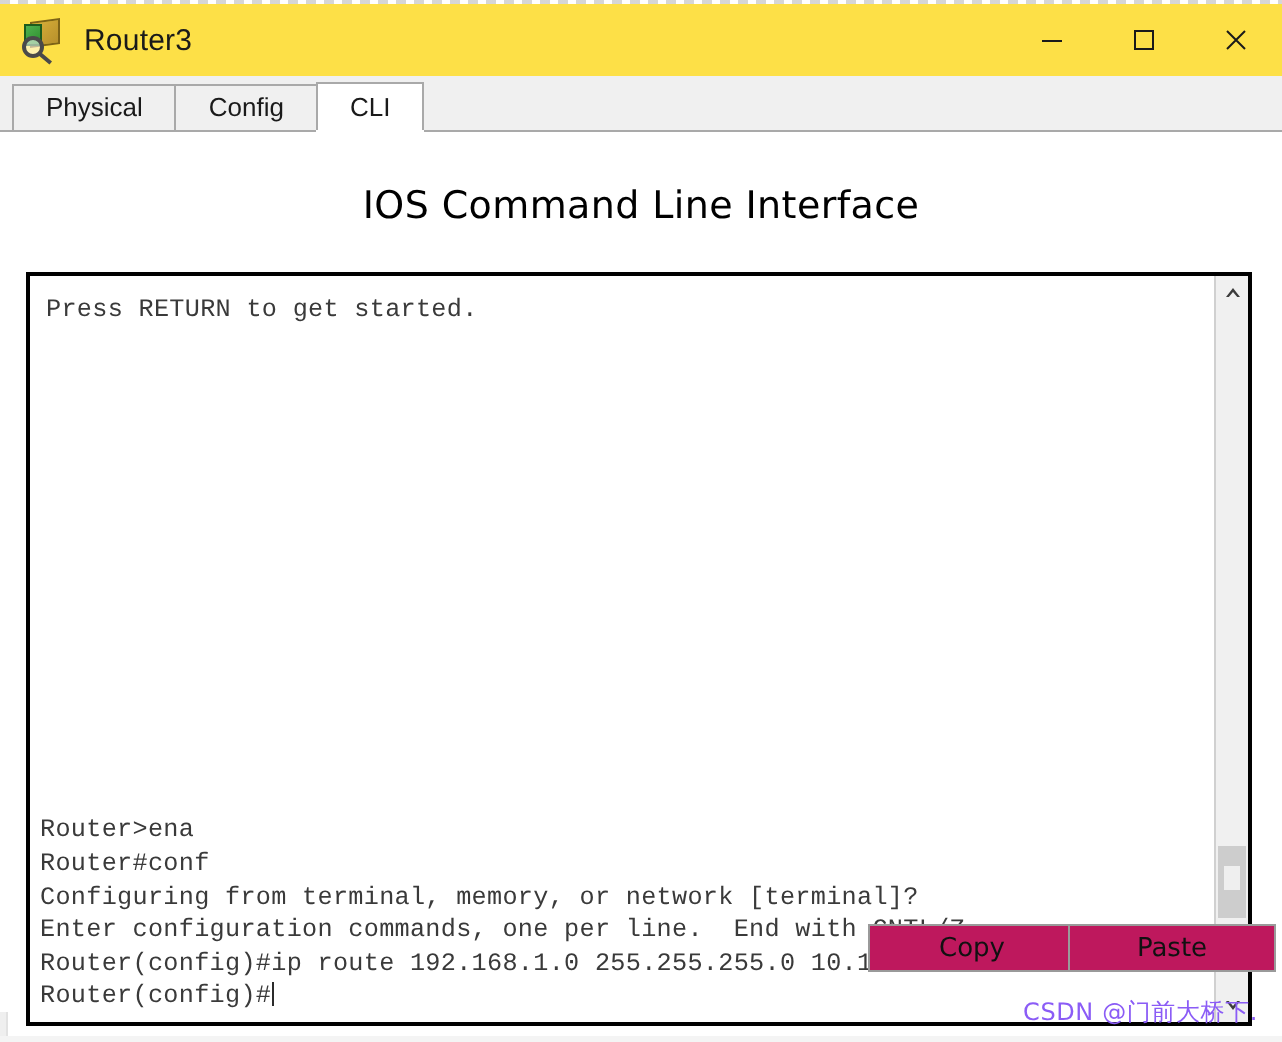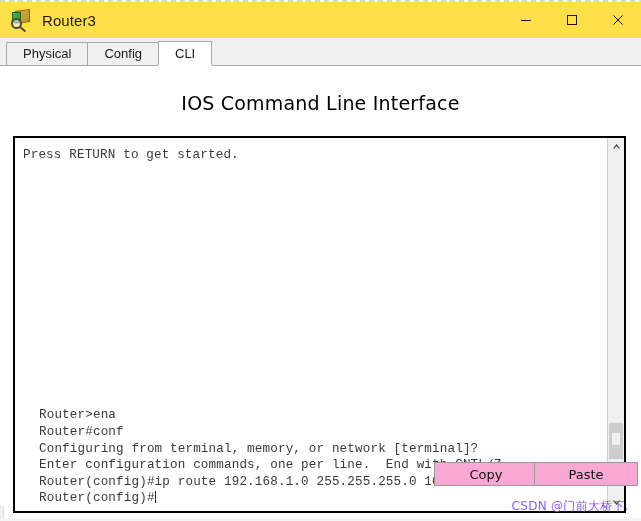--- a/index.html
+++ b/index.html
@@ -183,21 +183,21 @@
   .term-line, .term-line-b {
     font-family: "Liberation Mono", "DejaVu Sans Mono", monospace;
     font-size: 12.6px;
     line-height: 16.6px;
     color: #3a3a3a;
     white-space: pre;
     letter-spacing: .15px;
   }
   .bottom-block {
     position: absolute;
-    left: 24px;
+    left: 5px;
     right: 4px;
     bottom: 4px;
   }
   .caret {
     display: inline-block;
     width: 1px;
     height: 12px;
     background: #2b2b2b;
     vertical-align: -2px;
     margin-left: 0px;
@@ -247,21 +247,21 @@
     position: absolute;
     left: 0;
     bottom: 0;
     width: 641px;
     height: 62px;
   }
   .btn {
     position: absolute;
     height: 24px;
     width: 104px;
-    background: #f9a8d4;
+    background: #be185d;
     border: 1px solid #9a9a9a;
     font-size: 13px;
     color: #111111;
     font-family: "DejaVu Sans", sans-serif;
     cursor: default;
     box-sizing: border-box;
     display: flex;
     align-items: center;
     justify-content: center;
   }

